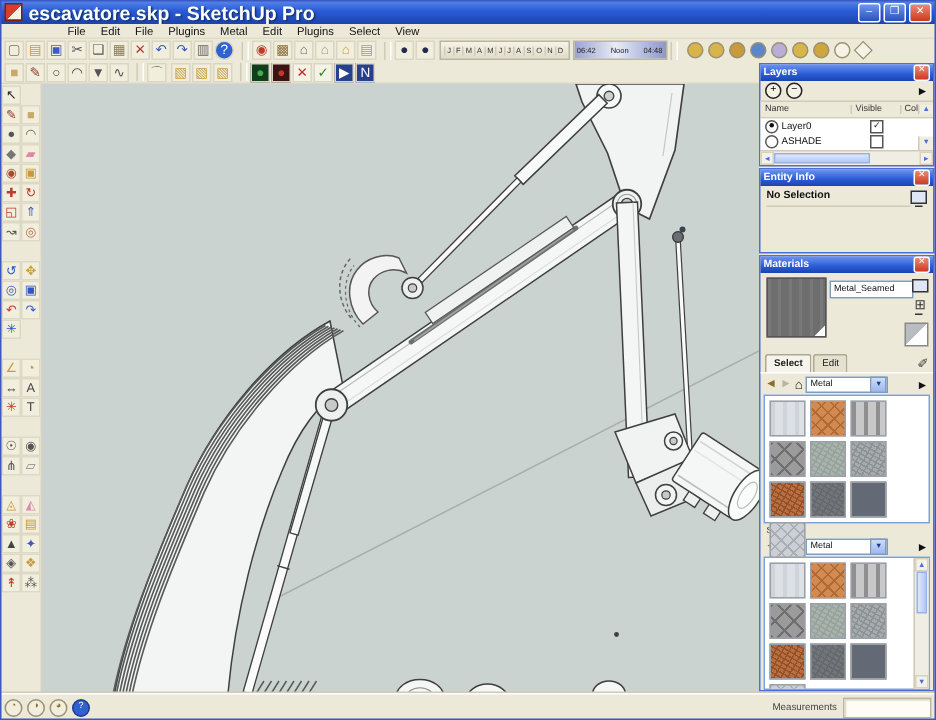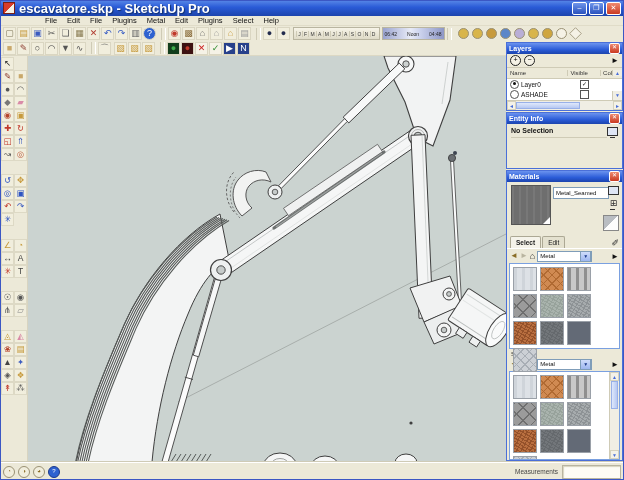--- a/index.html
+++ b/index.html
@@ -162,21 +162,21 @@
 <div class="menubar">
   <div id="menu-items" style="display:flex;margin-left:36px;">
       <span class="menu-item">File</span>
       <span class="menu-item">Edit</span>
       <span class="menu-item">File</span>
       <span class="menu-item">Plugins</span>
       <span class="menu-item">Metal</span>
       <span class="menu-item">Edit</span>
       <span class="menu-item">Plugins</span>
       <span class="menu-item">Select</span>
-      <span class="menu-item">Help</span>
+      <span class="menu-item">View</span>
     </div>
 </div>
 
 <div class="toolbar" id="toolbar1">
   <div class="tgroup" id="std-group">
       <div class="tbtn">
         <span style="color: rgb(125, 116, 86);">▢</span>
       </div>
       <div class="tbtn">
         <span style="color: rgb(199, 154, 60);">▤</span>

